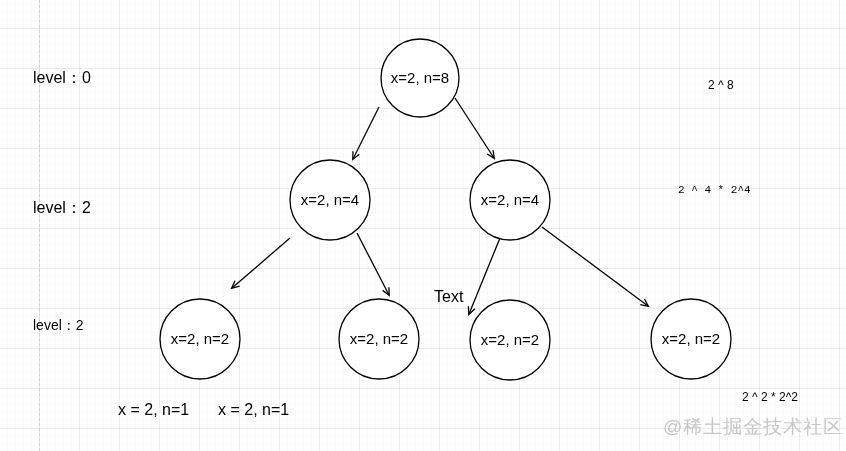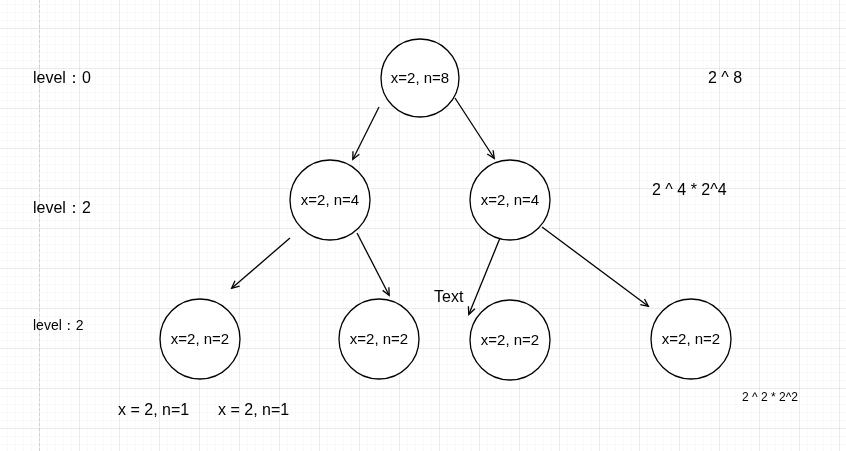--- a/index.html
+++ b/index.html
@@ -96,25 +96,26 @@
           <circle cx="510" cy="340" r="40" fill="#ffffff" stroke="#000000" stroke-width="1.3"></circle>
           <text x="510" y="340" text-anchor="middle" dy="0.35em" fill="#000000" class="node-text">x=2, n=2</text>
         </g>
         <g>
           <circle cx="691" cy="339" r="40" fill="#ffffff" stroke="#000000" stroke-width="1.3"></circle>
           <text x="691" y="339" text-anchor="middle" dy="0.35em" fill="#000000" class="node-text">x=2, n=2</text>
         </g>
       </g>
   </svg>
 
+  <div class="watermark" style="color: rgb(198, 198, 198);">@稀土掘金技术社区</div>
 
   <div id="labels-layer">
       <div class="lbl" style="left: 33px; top: 78px; font-size: 16px;">level：0</div>
       <div class="lbl" style="left: 33px; top: 208px; font-size: 16px;">level：2</div>
       <div class="lbl" style="left: 33px; top: 325px; font-size: 14px;">level：2</div>
-      <div class="lbl" style="left: 708px; top: 78px; font-size: 16px;">2 ^ 8</div>
-      <div class="lbl" style="left: 652px; top: 190px; font-size: 16px;">2 ^ 4 * 2^4</div>
+      <div class="lbl" style="left: 708px; top: 85px; font-size: 12px;">2 ^ 8</div>
+      <div class="lbl" style="left: 678px; top: 190px; font-size: 11px; font-family: Liberation Mono, monospace;">2 ^ 4 * 2^4</div>
       <div class="lbl" style="left: 742px; top: 397px; font-size: 12px;">2 ^ 2 * 2^2</div>
       <div class="lbl" style="left: 118px; top: 410px; font-size: 16px;">x = 2, n=1</div>
       <div class="lbl" style="left: 218px; top: 410px; font-size: 16px;">x = 2, n=1</div>
       <div class="lbl" style="left: 434px; top: 297px; font-size: 16px;">Text</div>
     </div>
 </div>
 
 </body></html>

